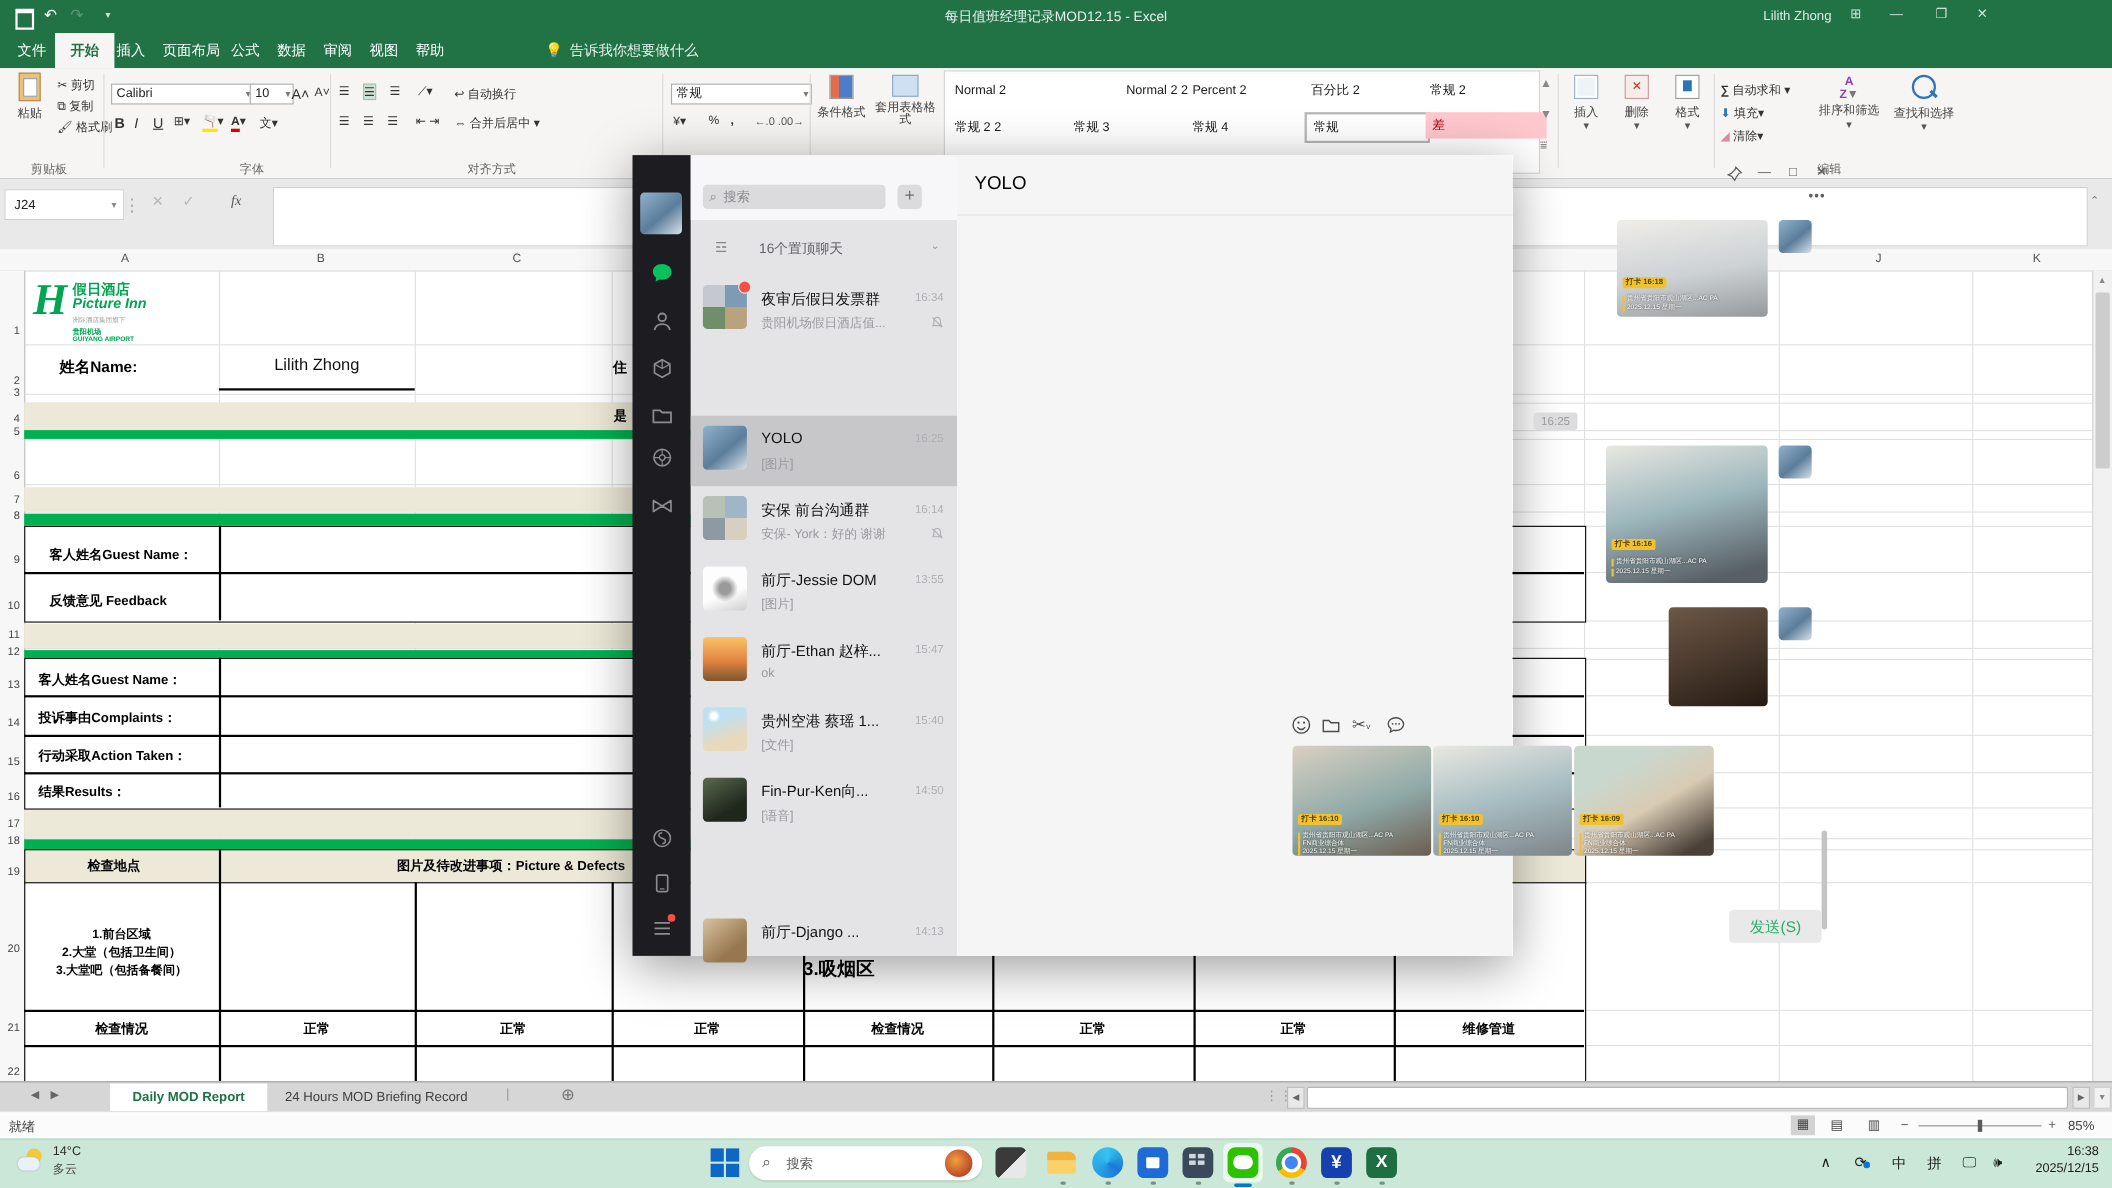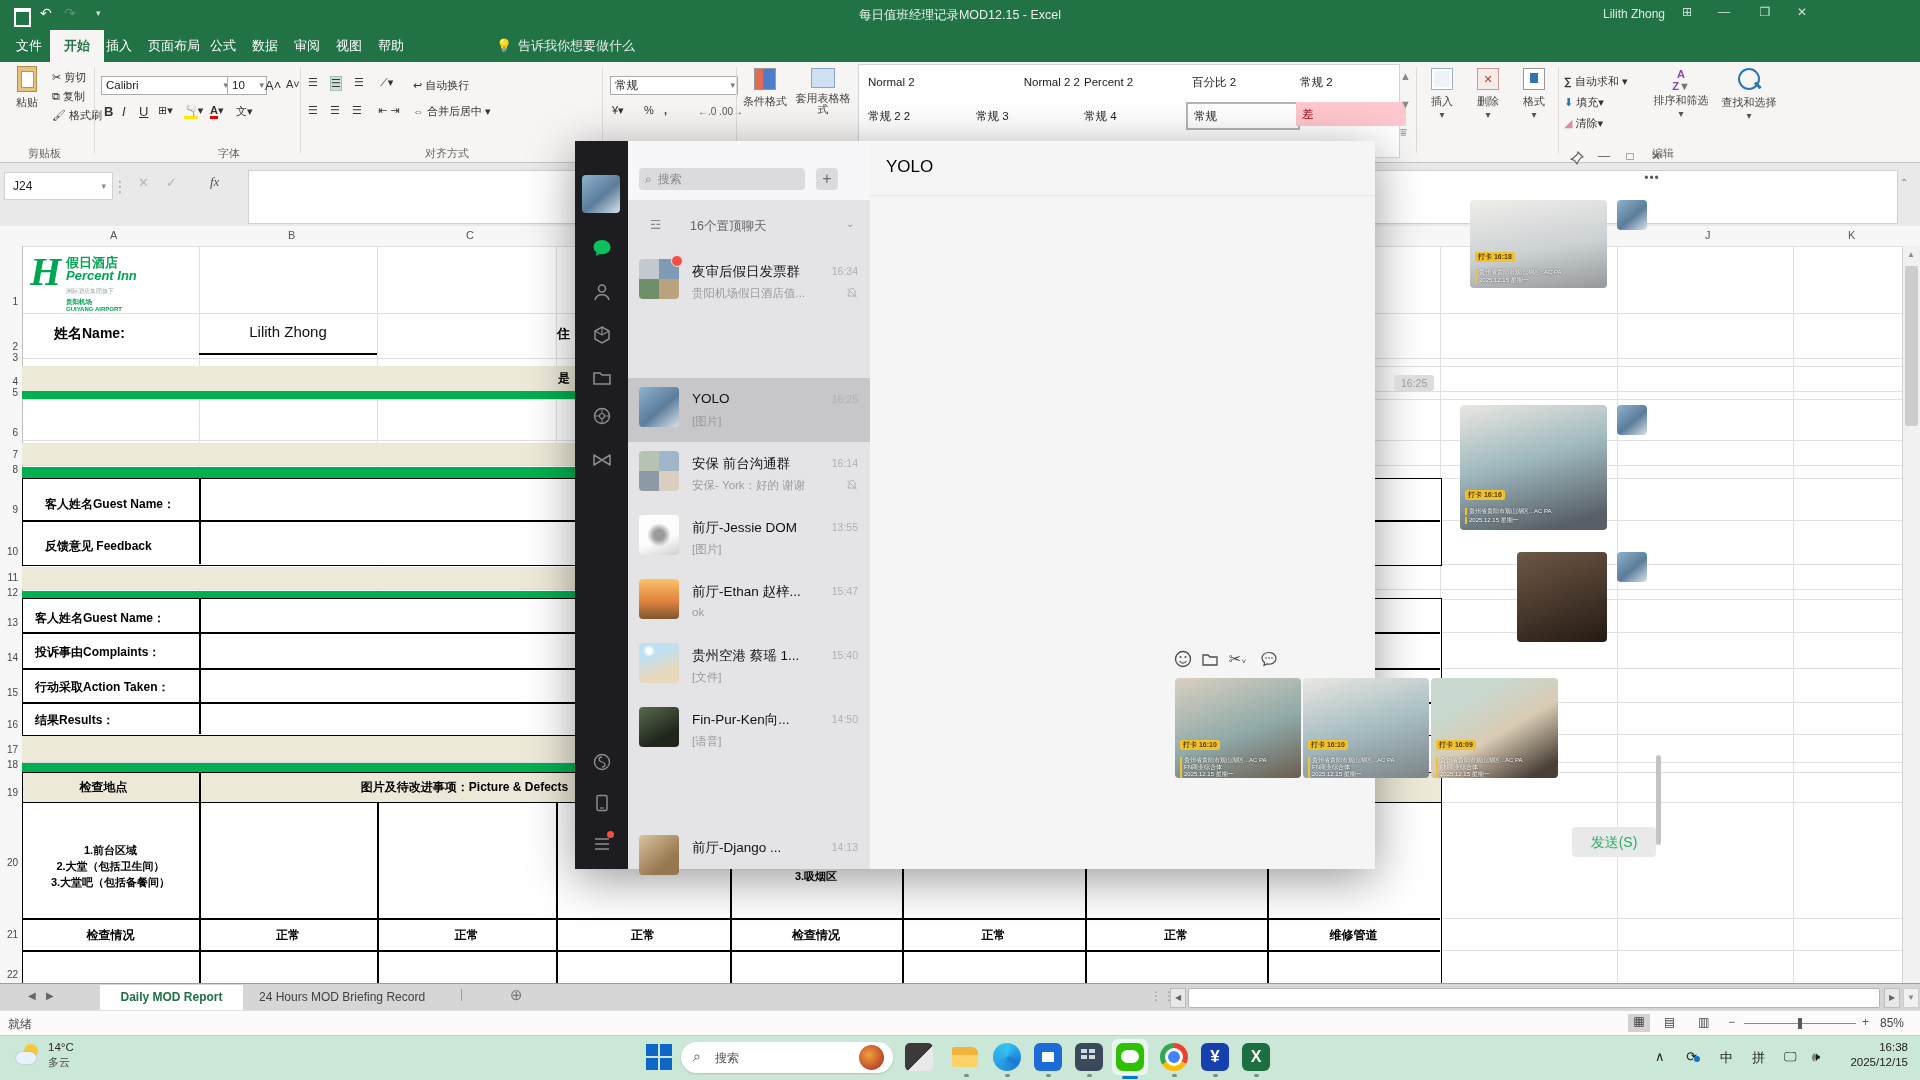--- a/index.html
+++ b/index.html
@@ -160,21 +160,21 @@
     <div class="chip" style="left:378px;top:42px;">⇤ ⇥</div>
     <div class="chip" style="left:413px;top:16px;">↩ <span>自动换行</span></div>
     <div class="chip" style="left:413px;top:42px;">⇔ <span>合并后居中</span> ▾</div>
     <div class="rlabel" style="left:425px;">对齐方式</div>
     <div class="rsep" style="left:602px;"></div>
 
     <div class="combo" style="left:610px;top:14px;width:118px;height:17px;"><span>常规</span><span class="dd">▾</span></div>
     <div class="chip" style="left:612px;top:42px;">¥▾</div>
     <div class="chip" style="left:644px;top:42px;">%</div>
     <div class="chip" style="left:664px;top:42px;font-weight:bold;">,</div>
-    <div class="chip mini" style="left:686px;top:44px;margin-left:12px;">←.0  .00→</div>
+    <div class="chip mini" style="left:686px;top:44px;">←.0  .00→</div>
     <div class="rsep" style="left:736px;"></div>
 
     <div class="bigbtn" style="left:742px;top:6px;width:46px;">
       <div style="width:20px;height:20px;margin:0 auto;background:linear-gradient(90deg,#e26b4e 40%,#4d7cc9 40%);border:1px solid #999;"></div>
       <div style="margin-top:4px;">条件格式</div>
     </div>
     <div class="bigbtn" style="left:794px;top:6px;width:58px;">
       <div style="width:22px;height:18px;margin:0 auto;background:#cfe0f2;border:1px solid #8aa6c4;"></div>
       <div style="margin-top:5px;line-height:11px;">套用表格格式</div>
     </div>
@@ -335,21 +335,21 @@
     <div class="band green" style="top:145px;height:8px;"></div>
     <div class="band beige" style="top:197px;height:22px;"></div>
     <div class="band green" style="top:221px;height:11px;"></div>
     <div class="band beige" style="top:321px;height:22px;"></div>
     <div class="band green" style="top:345px;height:8px;"></div>
     <div class="band beige" style="top:490px;height:26px;"></div>
     <div class="band green" style="top:517px;height:9px;"></div>
 
     <div class="ab logoH" style="left:30px;top:2px;">H</div>
     <div class="ab logotx" style="left:66px;top:8px;font-size:13px;">假日酒店</div>
-    <div class="ab logotx" style="left:66px;top:22px;font-size:13px;font-style:italic;">Percent Inn</div>
+    <div class="ab logotx" style="left:66px;top:22px;font-size:13px;font-style:italic;">Picture Inn</div>
     <div class="ab" style="left:66px;top:41px;font-size:6px;color:#9aa79e;">洲际酒店集团旗下</div>
     <div class="ab logotx" style="left:66px;top:52px;font-size:6.5px;">贵阳机场</div>
     <div class="ab logotx" style="left:66px;top:60px;font-size:6px;">GUIYANG AIRPORT</div>
 
     <div class="celltext" style="left:54px;top:79px;font-size:14px;">姓名Name:</div>
     <div class="ab" style="left:199px;top:77px;width:178px;text-align:center;font-size:15px;color:#111;">Lilith Zhong</div>
     <div class="ab" style="left:199px;top:107px;width:178px;height:2px;background:#000;"></div>
     <div class="celltext" style="left:557px;top:79px;font-size:13px;">住</div>
     <div class="celltext" style="left:558px;top:124px;font-size:12px;">是</div>
 
@@ -384,21 +384,21 @@
     <div class="tline" style="left:556px;top:556px;width:1.5px;height:181px;"></div>
     <div class="tline" style="left:730px;top:556px;width:1.5px;height:181px;"></div>
     <div class="tline" style="left:902px;top:556px;width:1.5px;height:181px;"></div>
     <div class="tline" style="left:1085px;top:556px;width:1.5px;height:181px;"></div>
     <div class="tline" style="left:1267px;top:556px;width:1.5px;height:181px;"></div>
     <div class="ab" style="left:22px;top:596px;width:177px;text-align:center;font-weight:bold;font-size:11px;line-height:16px;color:#000;">
       <div>1.前台区域</div>
       <div>2.大堂（包括卫生间）</div>
       <div>3.大堂吧（包括备餐间）</div>
     </div>
-    <div class="ab" style="left:730px;top:623px;width:172px;text-align:center;font-weight:bold;font-size:11px;color:#000;">3.吸烟区</div>
+    <div class="ab" style="left:730px;top:623px;width:172px;font-weight:bold;font-size:17px;color:#000;">3.吸烟区</div>
     <div class="ab celltext" style="left:22px;top:681px;width:177px;text-align:center;">检查情况</div>
     <div class="ab celltext" style="left:199px;top:681px;width:178px;text-align:center;">正常</div>
     <div class="ab celltext" style="left:377px;top:681px;width:179px;text-align:center;">正常</div>
     <div class="ab celltext" style="left:556px;top:681px;width:174px;text-align:center;">正常</div>
     <div class="ab celltext" style="left:730px;top:681px;width:172px;text-align:center;">检查情况</div>
     <div class="ab celltext" style="left:902px;top:681px;width:183px;text-align:center;">正常</div>
     <div class="ab celltext" style="left:1085px;top:681px;width:182px;text-align:center;">正常</div>
     <div class="ab celltext" style="left:1267px;top:681px;width:173px;text-align:center;">维修管道</div>
 
     <div class="vscroll">

